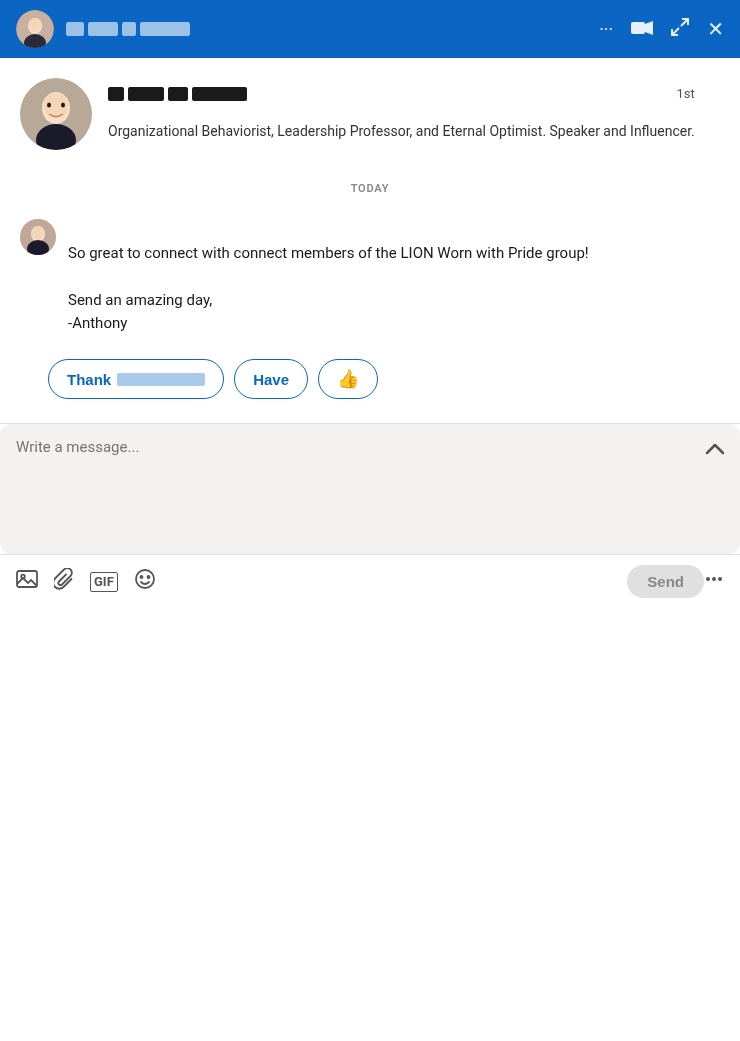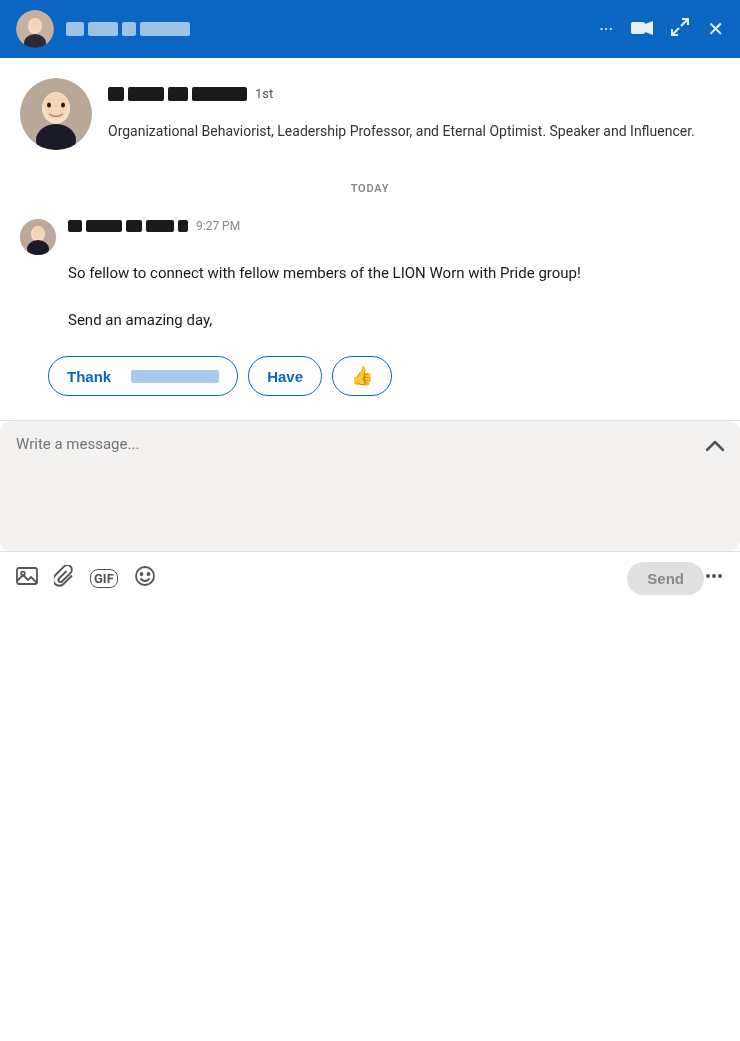--- a/index.html
+++ b/index.html
@@ -72,20 +72,21 @@
     .profile-info {
       display: flex;
       flex-direction: column;
       justify-content: center;
       gap: 4px;
     }
     .profile-name-row {
       display: flex;
       align-items: center;
       gap: 8px;
+      justify-content: space-between;
     }
     .name-redact-group {
       display: flex;
       gap: 4px;
       align-items: center;
     }
     .redact-dark {
       height: 14px;
       background: #1a1a1a;
       border-radius: 2px;
@@ -174,21 +175,21 @@
       border: 1.5px solid #0a66c2;
       border-radius: 24px;
       padding: 8px 18px;
       background: white;
       cursor: pointer;
       font-size: 15px;
       font-weight: 600;
       color: #0a66c2;
       display: flex;
       align-items: center;
-      gap: 18px;
+      gap: 4px;
     }
     .quick-btn-emoji {
       font-size: 18px;
     }
     .redact-inline {
       display: inline-block;
       height: 13px;
       border-radius: 2px;
       background: #0a66c2;
       opacity: 0.35;
@@ -247,21 +248,21 @@
       font-size: 20px;
       color: #555;
       cursor: pointer;
     }
     .gif-label {
       font-size: 13px;
       font-weight: 700;
       color: #555;
       cursor: pointer;
       border: 1.5px solid #555;
-      border-radius: 8px;
+      border-radius: 2px;
       padding: 1px 3px;
       line-height: 1.2;
     }
     .toolbar-right {
       margin-left: auto;
       display: flex;
       align-items: center;
     }
     .send-btn {
       background: #e0e0e0;
@@ -364,35 +365,26 @@
   <div class="message-row">
     <div class="msg-avatar">
       <svg class="face-small" viewBox="0 0 36 36">
         <circle cx="18" cy="18" r="18" fill="#c0a898"></circle>
         <ellipse cx="18" cy="15" rx="7" ry="8" fill="#f5e0cc"></ellipse>
         <ellipse cx="18" cy="30" rx="11" ry="9" fill="#1a1a2a"></ellipse>
         <ellipse cx="18" cy="14" rx="6" ry="7" fill="#f5d5b8"></ellipse>
       </svg>
     </div>
     <div class="msg-content">
-      <div class="msg-header-row">
-        <div class="msg-name-redact">
-          <div class="redact-dark" style="width:14px; height:12px; border-radius:2px;"></div>
-          <div class="redact-dark" style="width:36px; height:12px; border-radius:2px;"></div>
-          <div class="redact-dark" style="width:16px; height:12px; border-radius:2px;"></div>
-          <div class="redact-dark" style="width:28px; height:12px; border-radius:2px;"></div>
-          <div class="redact-dark" style="width:10px; height:12px; border-radius:2px;"></div>
-        </div>
-        <span class="msg-time">9:27 PM</span>
-      </div>
       <div class="msg-body">
         <br>
-        <p>So fellow to connect with fellow members of the LION Worn with Pride group!</p>
+        <p>So great to connect with connect members of the LION Worn with Pride group!</p>
         <br>
         <p>Send an amazing day,</p>
+        <p>-Anthony</p>
       </div>
     </div>
   </div>
 </div>
 
 <div class="quick-replies">
   <button class="quick-btn">
     <span>Thank</span>
       <span class="redact-inline" style="width:88px;"></span>
   </button>

